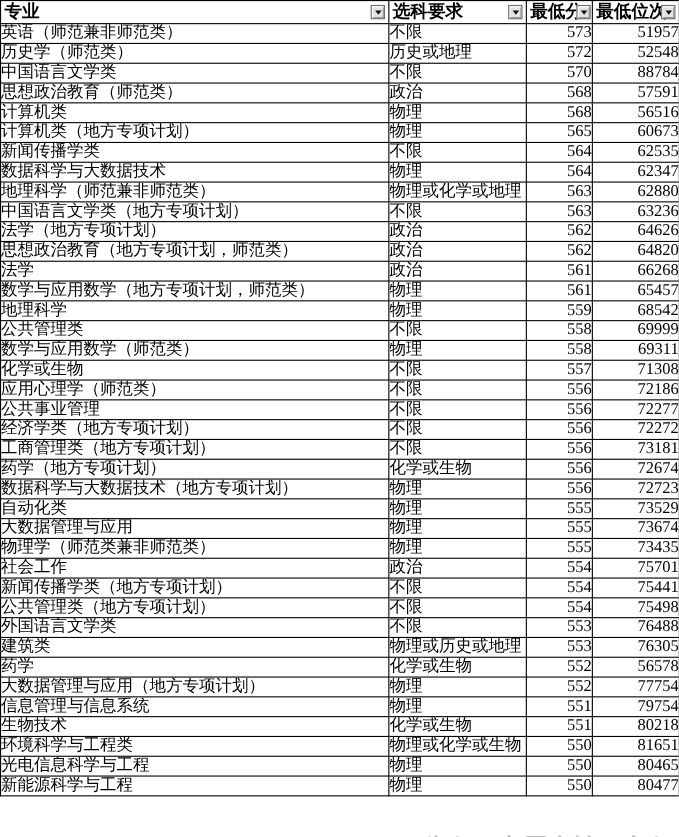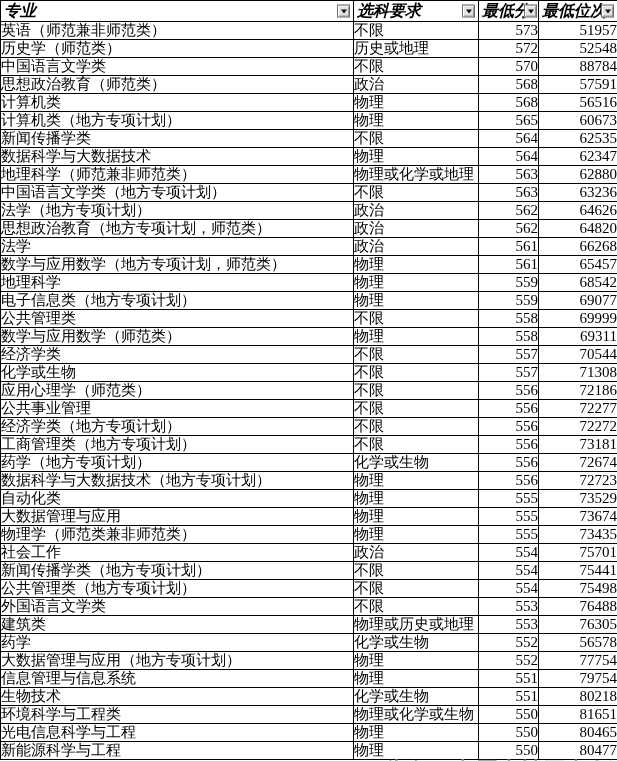--- a/index.html
+++ b/index.html
@@ -28,21 +28,20 @@
     vertical-align: middle;
   }
   table.grid th {
     height: 20px;
     font-weight: bold;
     text-align: left;
     position: relative;
     padding-left: 3px;
     padding-right: 2px;
     font-size: 16px;
-    font-style: italic;
   }
   table.grid td { height: 17px; }
   td.c-major { padding-left: 3px; }
   td.c-req   { padding-left: 4px; }
   td.num     { text-align: right; font-family: "Liberation Serif", "DejaVu Serif", serif; }
   td.c-score { padding-right: 9px; }
   td.c-rank  { padding-right: 6px; }
 
   .filter-btn {
     position: absolute;
@@ -204,42 +203,30 @@
     <td class="c-score num">561</td>
     <td class="c-rank num">65457</td>
   </tr>
         <tr>
     <td class="c-major">地理科学</td>
     <td class="c-req">物理</td>
     <td class="c-score num">559</td>
     <td class="c-rank num">68542</td>
   </tr>
         <tr>
-    <td class="c-major">电子信息类（地方专项计划）</td>
-    <td class="c-req">物理</td>
-    <td class="c-score num">559</td>
-    <td class="c-rank num">69077</td>
-  </tr>
-        <tr>
     <td class="c-major">公共管理类</td>
     <td class="c-req">不限</td>
     <td class="c-score num">558</td>
     <td class="c-rank num">69999</td>
   </tr>
         <tr>
     <td class="c-major">数学与应用数学（师范类）</td>
     <td class="c-req">物理</td>
     <td class="c-score num">558</td>
     <td class="c-rank num">69311</td>
-  </tr>
-        <tr>
-    <td class="c-major">经济学类</td>
-    <td class="c-req">不限</td>
-    <td class="c-score num">557</td>
-    <td class="c-rank num">70544</td>
   </tr>
         <tr>
     <td class="c-major">化学或生物</td>
     <td class="c-req">不限</td>
     <td class="c-score num">557</td>
     <td class="c-rank num">71308</td>
   </tr>
         <tr>
     <td class="c-major">应用心理学（师范类）</td>
     <td class="c-req">不限</td>

